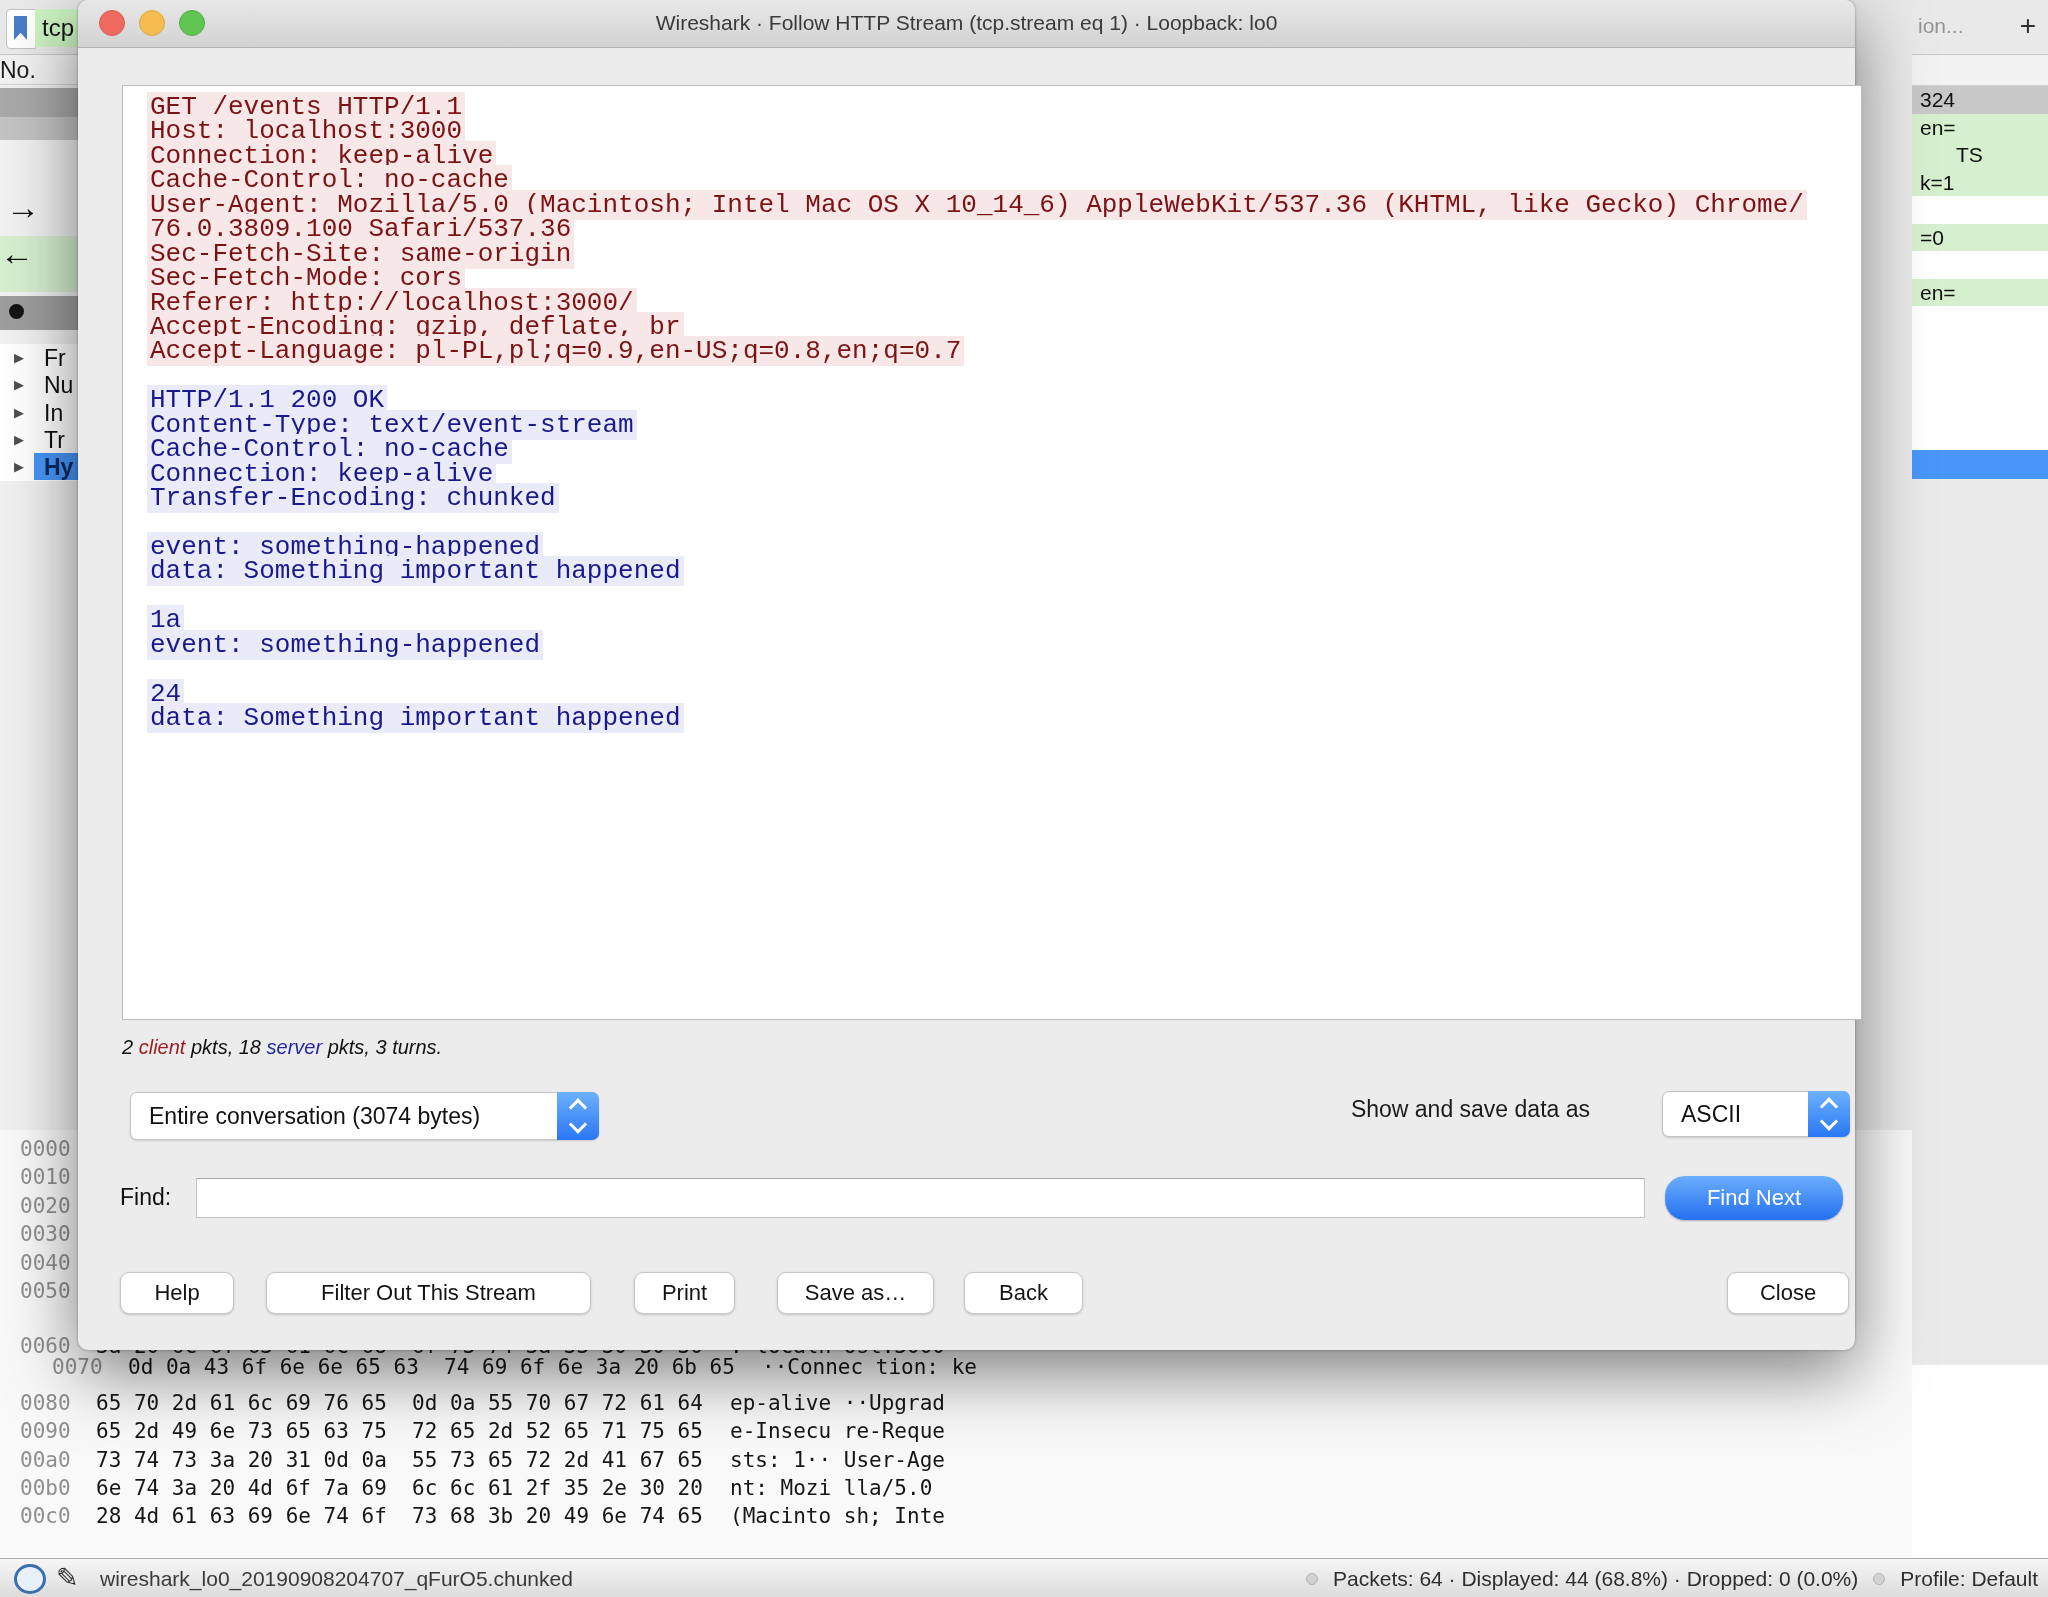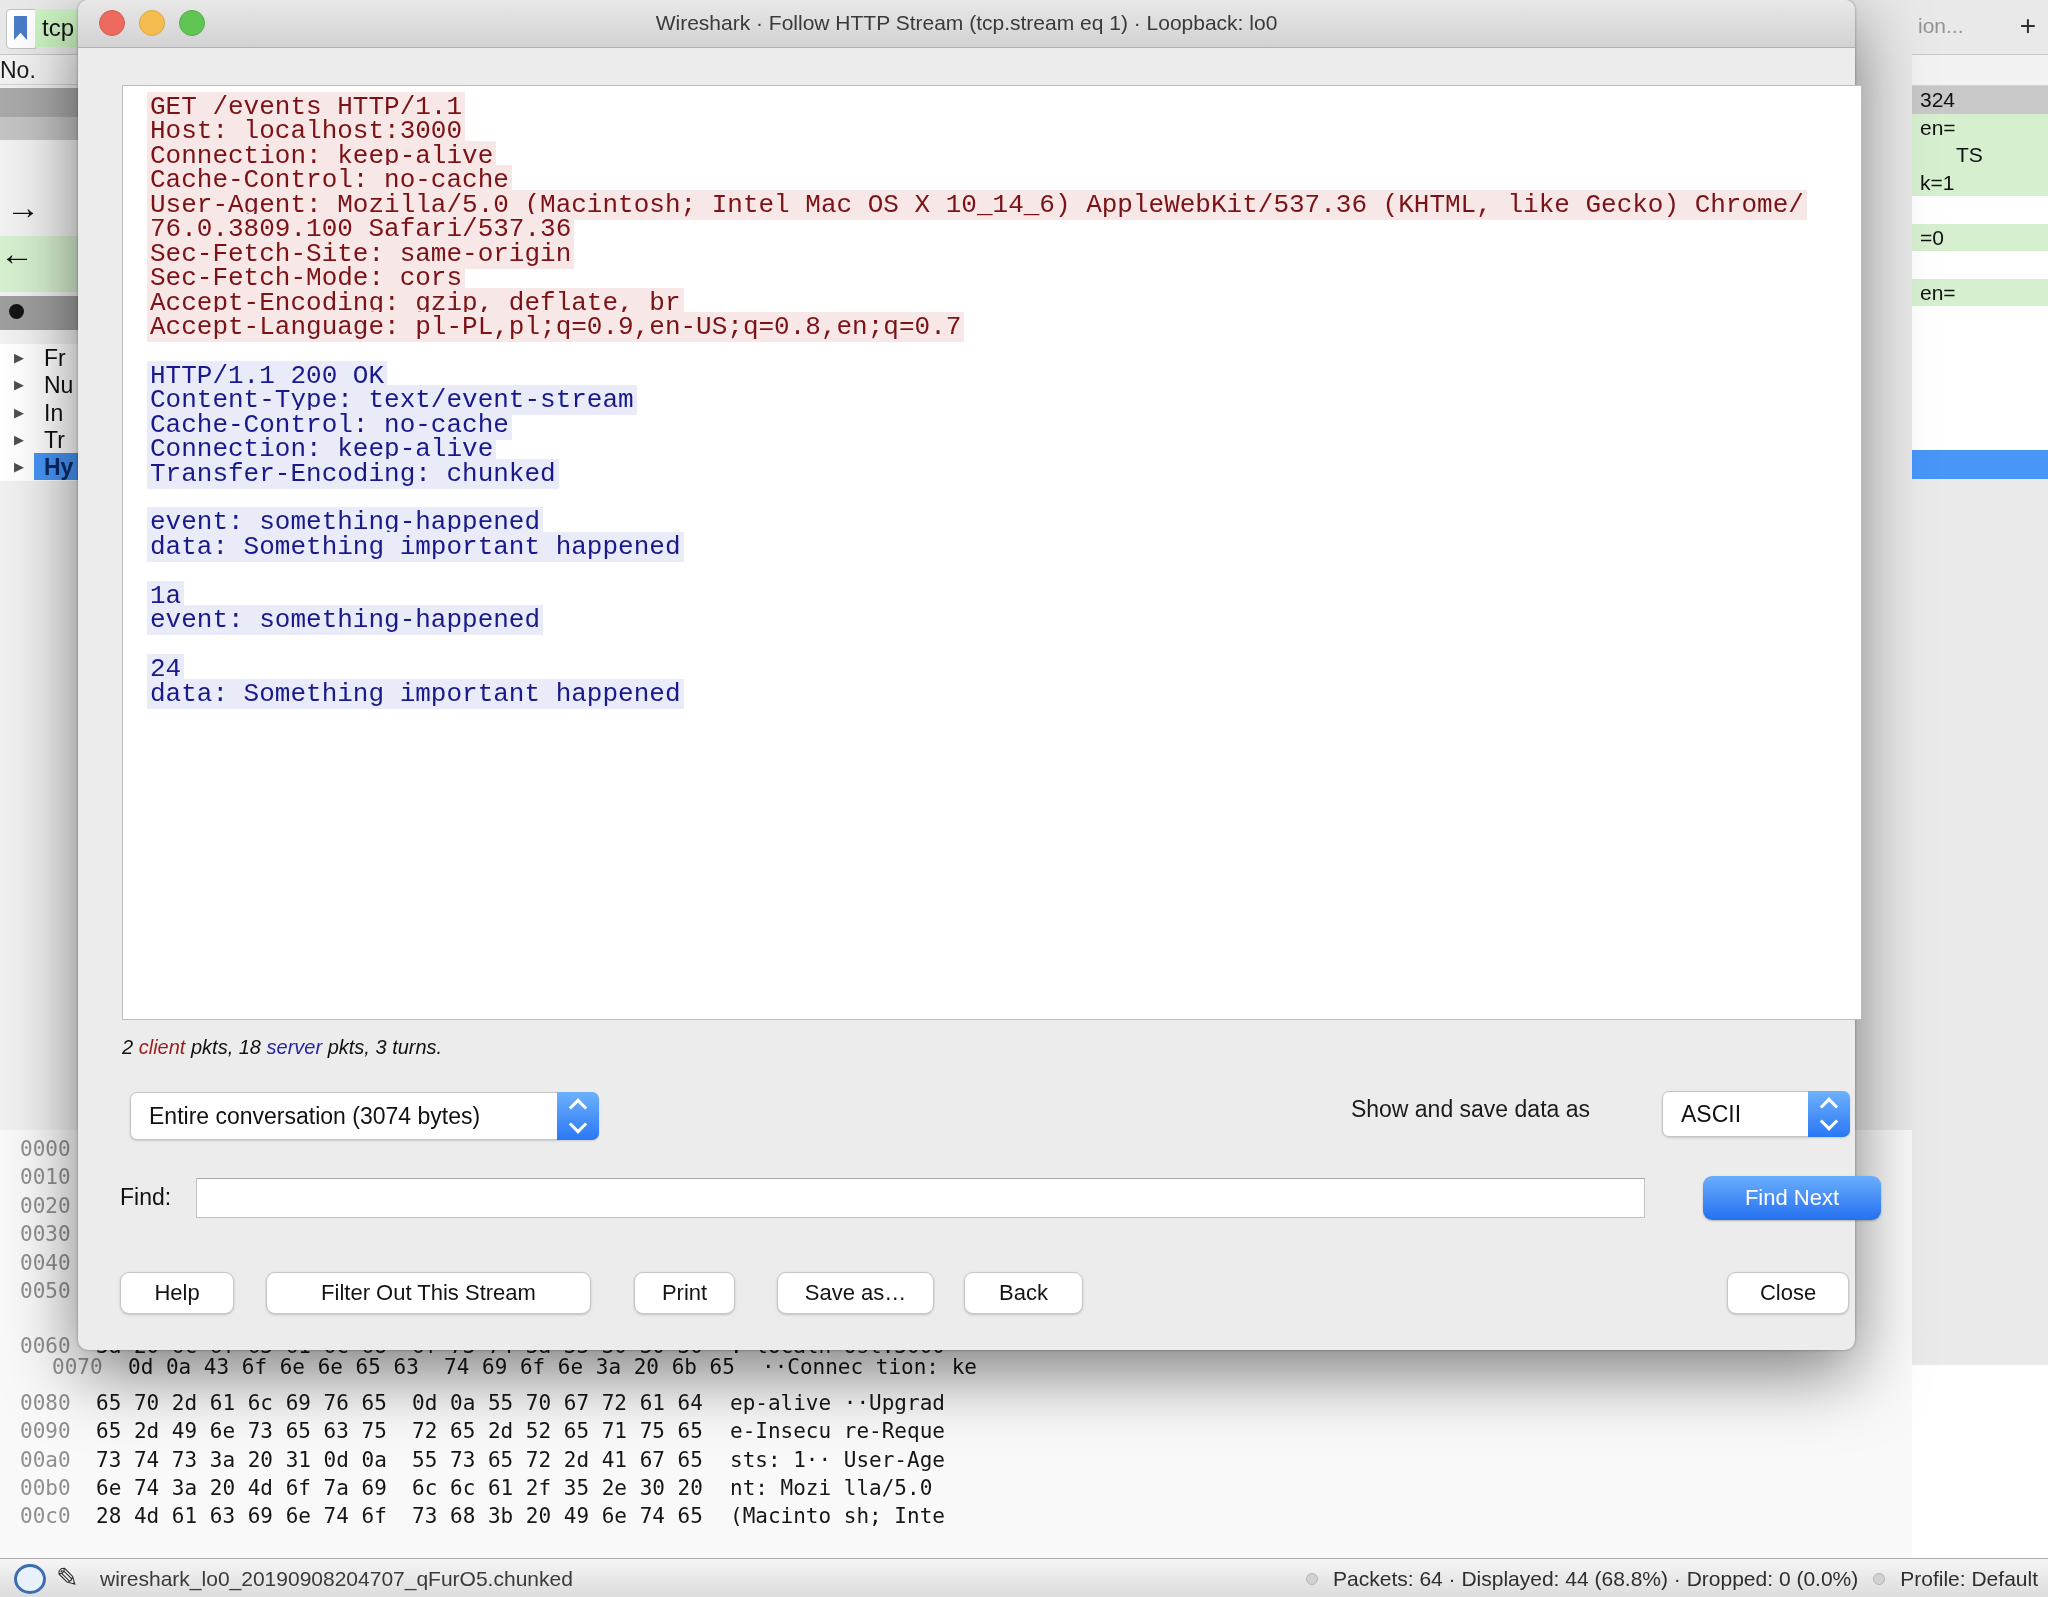--- a/index.html
+++ b/index.html
@@ -83,21 +83,21 @@
   .dd-step{position:absolute;right:-1px;top:-1px;bottom:-1px;width:42px;border-radius:0 7px 7px 0;background:linear-gradient(#6db1fc,#2a77f5)}
   .chev{position:absolute;left:50%;width:10px;height:10px;border:solid #fff;border-width:0;transform:translateX(-50%) rotate(45deg)}
   .chev.up{top:9px;border-left-width:3px;border-top-width:3px}
   .chev.dn{bottom:9px;border-right-width:3px;border-bottom-width:3px}
   #conv-dd{left:52px;top:1092px;width:467px;height:46px}
   #showsave-label{right:265px;top:1096px;font-size:23px;color:#1b1b1b}
   #ascii-dd{left:1584px;top:1091px;width:186px;height:44px}
 
   #find-label{left:42px;top:1184px;font-size:23px;color:#111}
   #find-input{left:118px;top:1178px;width:1449px;height:40px;background:#fff;border:1px solid #c2c2c2;border-top-color:#a9a9a9;box-sizing:border-box;font-size:22px;padding:0 10px;outline:none}
-  #find-next{left:1625px;top:1176px;width:178px;height:44px;border-radius:9px;background:linear-gradient(#6aaefd,#2470f0);
+  #find-next{left:1587px;top:1176px;width:178px;height:44px;border-radius:20px;background:linear-gradient(#6aaefd,#2470f0);
              color:#fff;font-size:22px;text-align:center;line-height:44px;box-shadow:0 1px 2px rgba(0,0,0,.25)}
 
   .btn{position:absolute;top:1272px;height:42px;background:#fff;border:1px solid #c6c6c6;border-radius:9px;
        box-shadow:0 1px 2.5px rgba(0,0,0,.18);font-size:22px;color:#141414;text-align:center;line-height:40px;box-sizing:border-box}
   #btn-help{left:42px;width:114px}
   #btn-filter{left:188px;width:325px}
   #btn-print{left:556px;width:101px}
   #btn-save{left:699px;width:157px}
   #btn-back{left:886px;width:119px}
   #btn-close{left:1649px;width:122px}
@@ -225,20 +225,21 @@
   <div class="abs" id="streambox">
     <div id="stream-content">
         <div class="sline"><span class="req">GET /events HTTP/1.1</span></div>
         <div class="sline"><span class="req">Host: localhost:3000</span></div>
         <div class="sline"><span class="req">Connection: keep-alive</span></div>
         <div class="sline"><span class="req">Cache-Control: no-cache</span></div>
         <div class="sline"><span class="req">User-Agent: Mozilla/5.0 (Macintosh; Intel Mac OS X 10_14_6) AppleWebKit/537.36 (KHTML, like Gecko) Chrome/</span></div>
         <div class="sline"><span class="req">76.0.3809.100 Safari/537.36</span></div>
         <div class="sline"><span class="req">Sec-Fetch-Site: same-origin</span></div>
         <div class="sline"><span class="req">Sec-Fetch-Mode: cors</span></div>
+        <div class="sline"><span class="req">Referer: http://localhost:3000/</span></div>
         <div class="sline"><span class="req">Accept-Encoding: gzip, deflate, br</span></div>
         <div class="sline"><span class="req">Accept-Language: pl-PL,pl;q=0.9,en-US;q=0.8,en;q=0.7</span></div>
         <div class="sline"></div>
         <div class="sline"><span class="res">HTTP/1.1 200 OK</span></div>
         <div class="sline"><span class="res">Content-Type: text/event-stream</span></div>
         <div class="sline"><span class="res">Cache-Control: no-cache</span></div>
         <div class="sline"><span class="res">Connection: keep-alive</span></div>
         <div class="sline"><span class="res">Transfer-Encoding: chunked</span></div>
         <div class="sline"></div>
         <div class="sline"><span class="res">event: something-happened</span></div>

